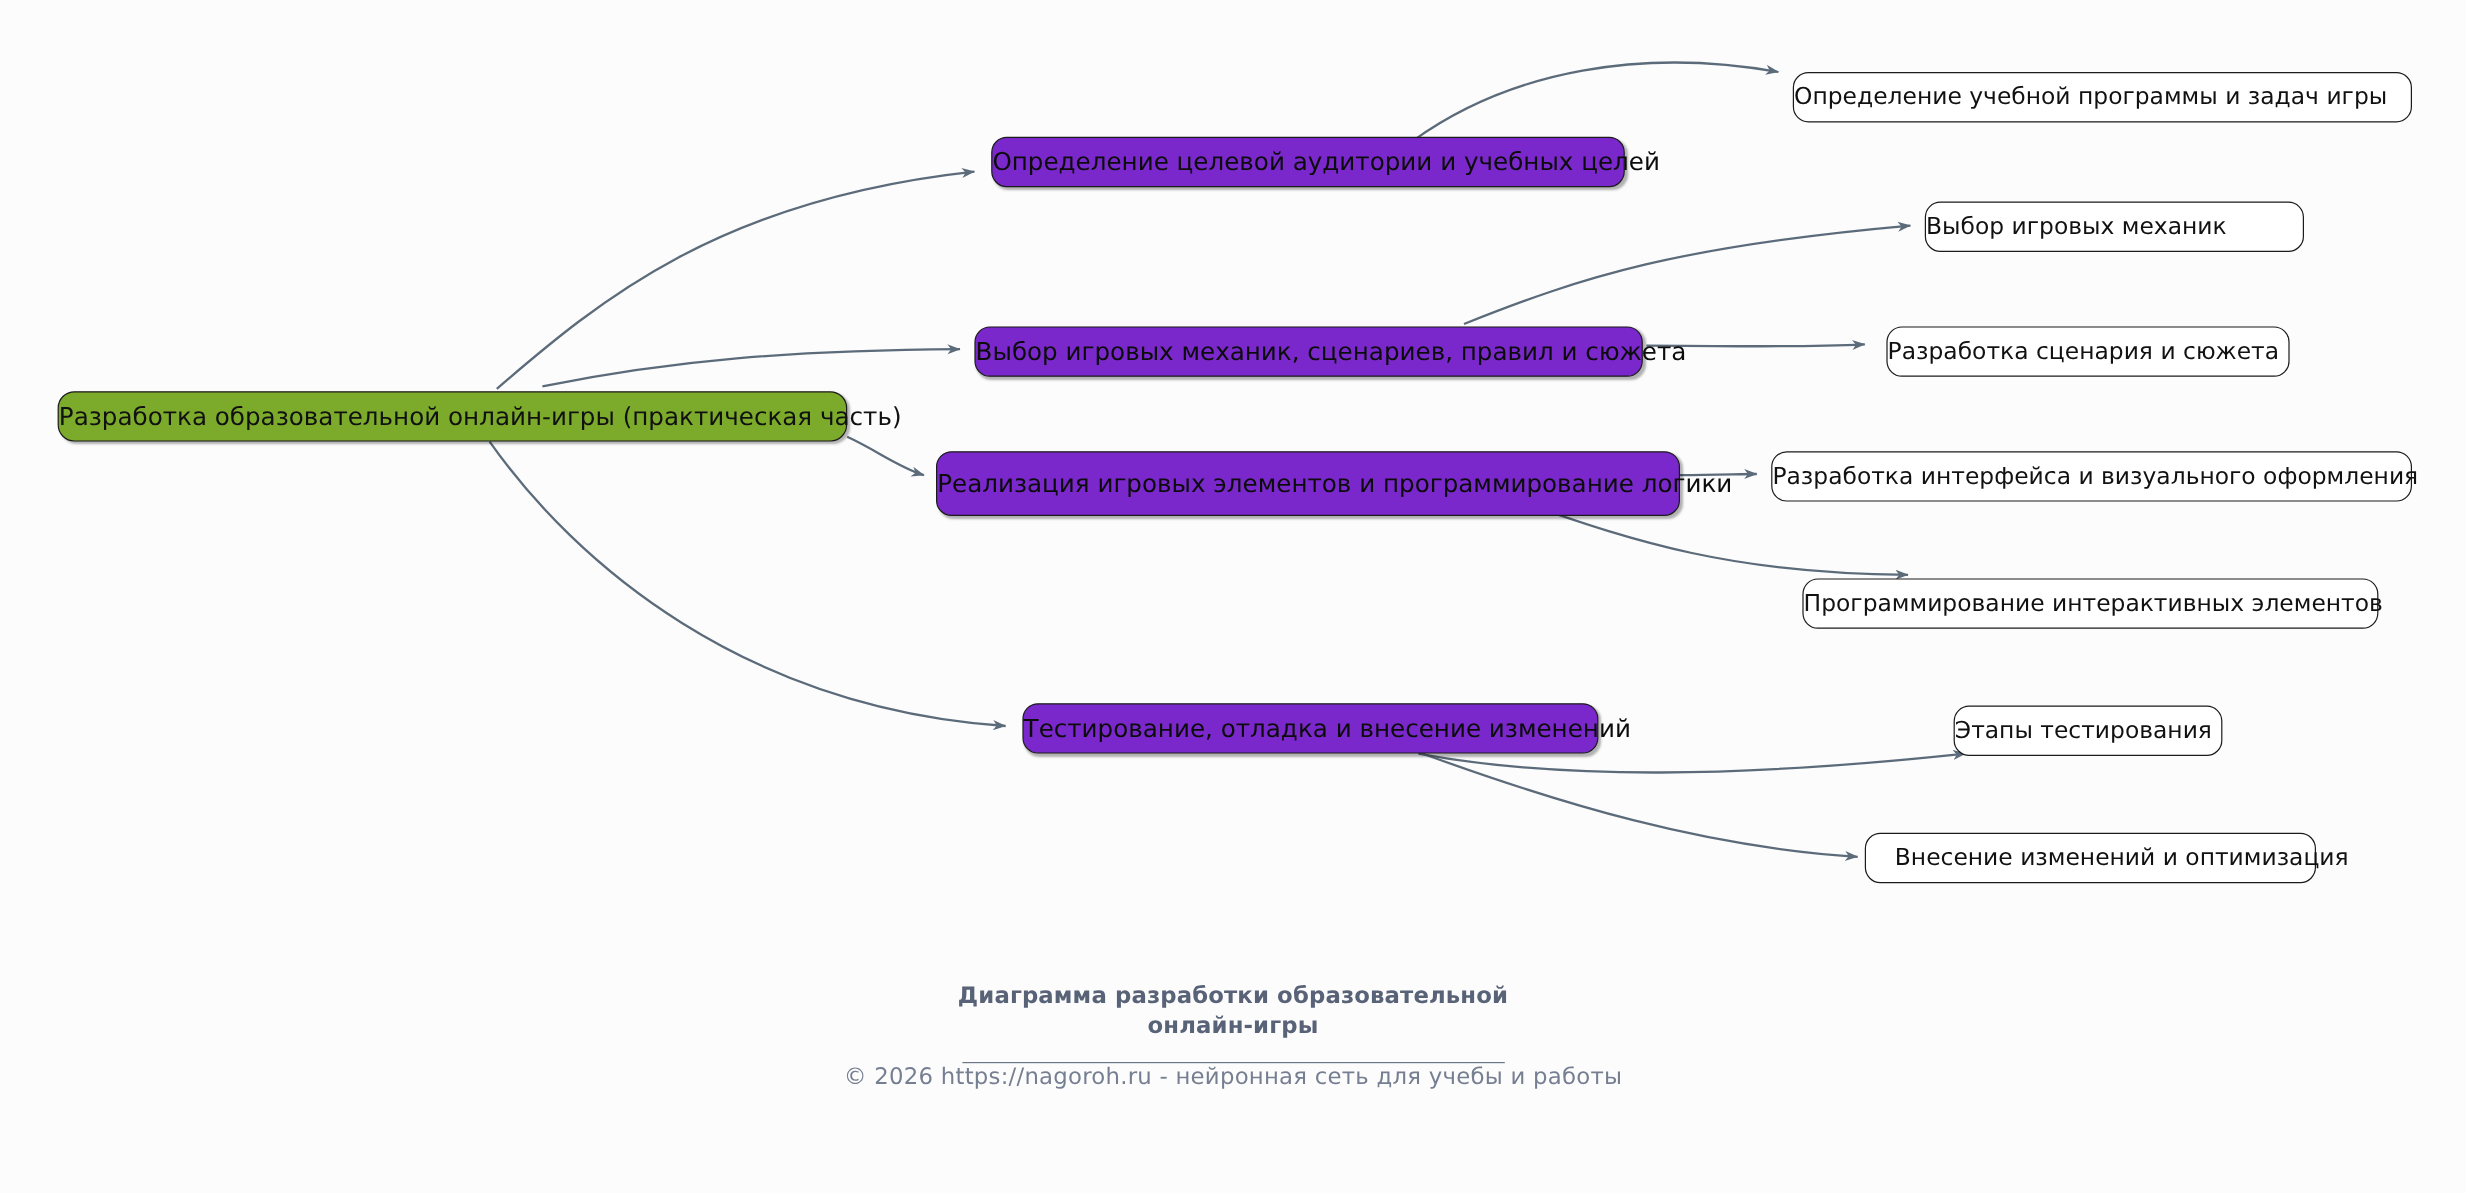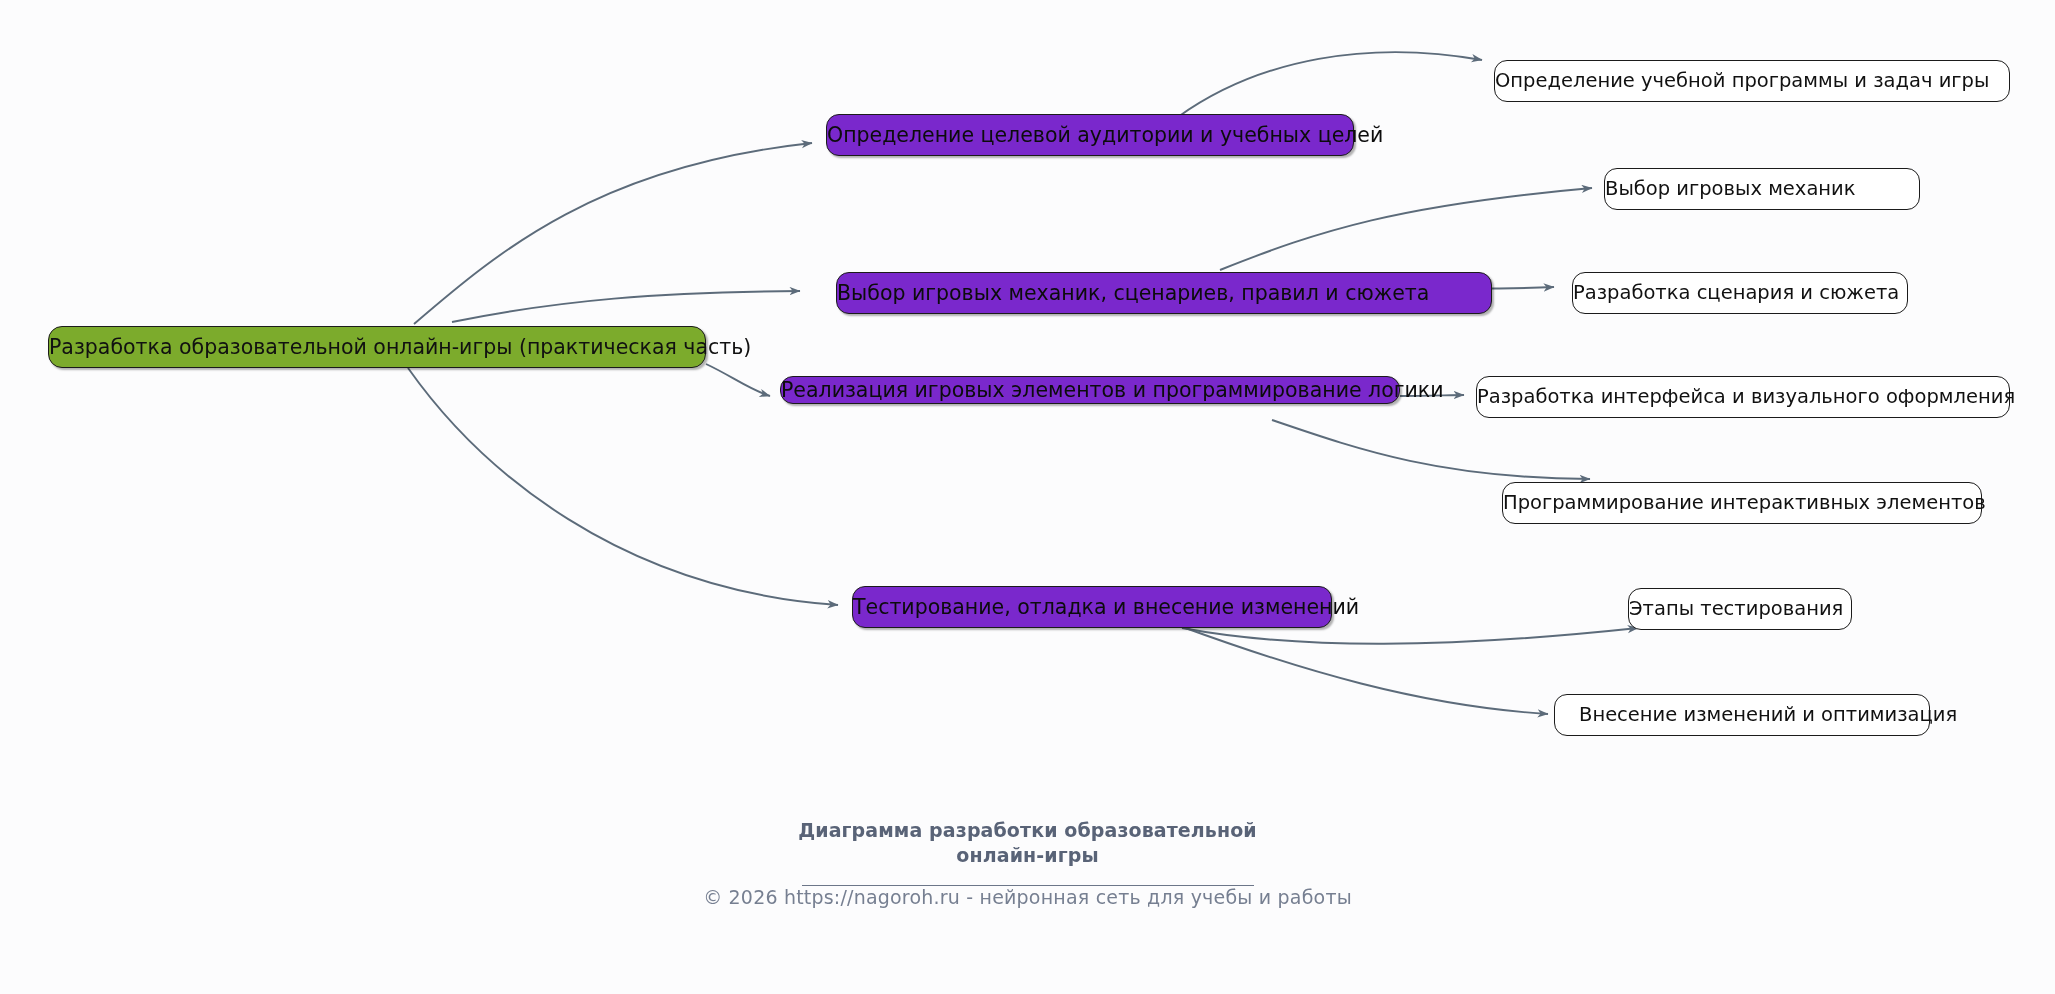--- a/index.html
+++ b/index.html
@@ -114,25 +114,25 @@
   </svg>
 
   <div class="node node-root" style="left:48px; top:326px; width:658px; height:42px;">
     <span>Разработка образовательной онлайн-игры (практическая часть)</span>
   </div>
 
   <div class="node node-branch" style="left:826px; top:114px; width:528px; height:42px;">
     <span>Определение целевой аудитории и учебных целей</span>
   </div>
 
-  <div class="node node-branch" style="left:812px; top:272px; width:656px; height:42px;margin-left:24px;">
+  <div class="node node-branch" style="left:812px; top:272px; width:557px; height:42px;">
     <span>Выбор игровых механик, сценариев, правил и сюжета</span>
   </div>
 
-  <div class="node node-branch" style="left:780px; top:376px; width:620px; height:28px;">
+  <div class="node node-branch" style="left:780px; top:376px; width:620px; height:54px;">
     <span>Реализация игровых элементов и программирование логики</span>
   </div>
 
   <div class="node node-branch" style="left:852px; top:586px; width:480px; height:42px;">
     <span>Тестирование, отладка и внесение изменений</span>
   </div>
 
   <div class="node node-leaf" style="left:1494px; top:60px; width:516px; height:42px;">
     <span>Определение учебной программы и задач игры</span>
   </div>

